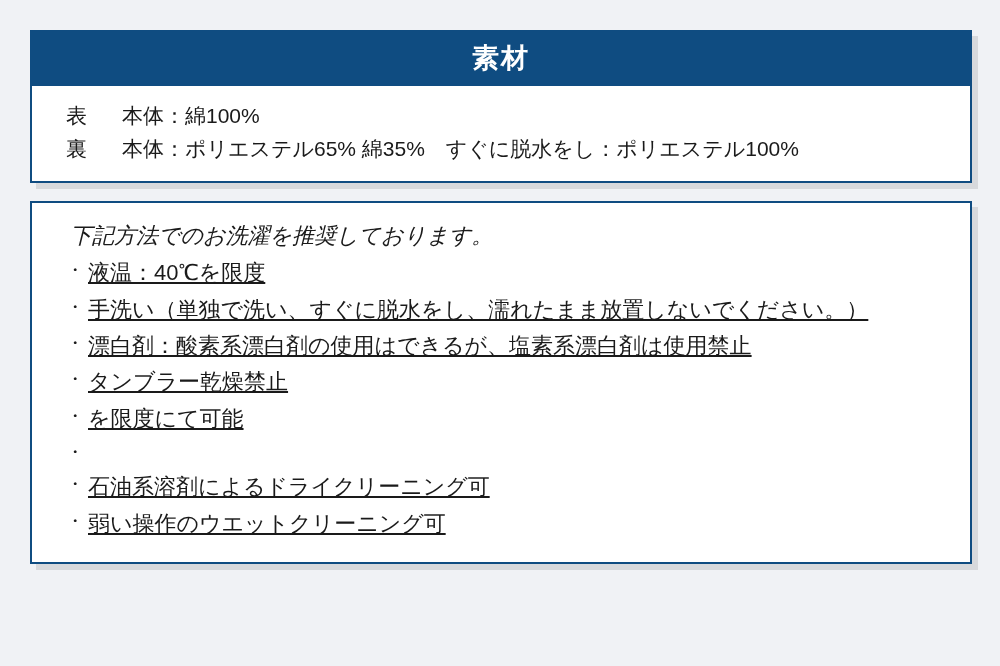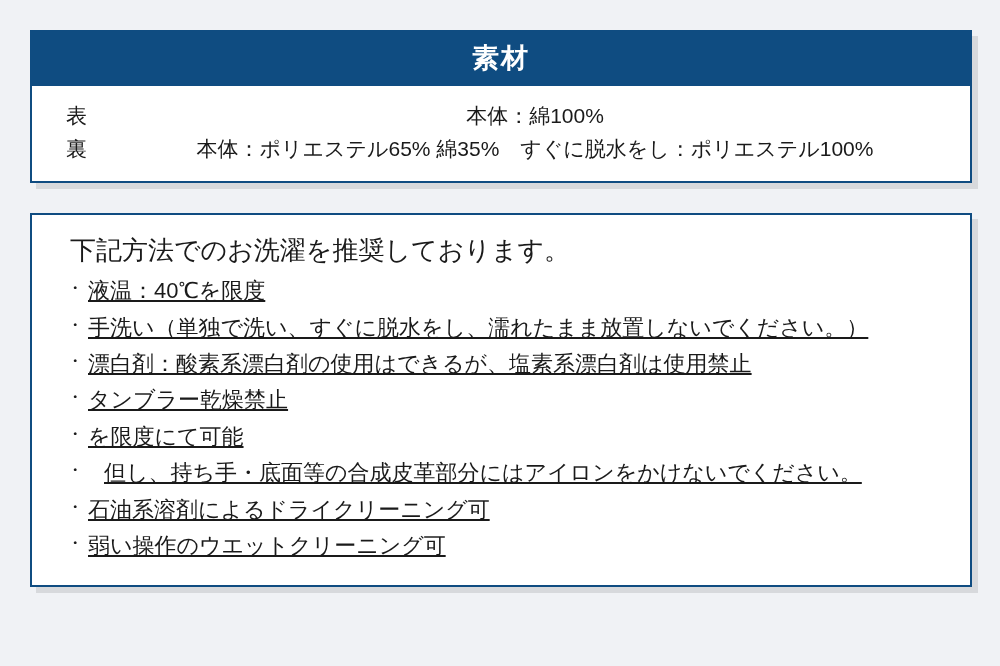--- a/index.html
+++ b/index.html
@@ -14,21 +14,21 @@
     color: #1a1a1a;
     overflow: hidden;
   }
   .page {
     width: 1000px;
     height: 666px;
     box-sizing: border-box;
     padding: 30px 28px 28px 30px;
     display: flex;
     flex-direction: column;
-    gap: 30px;
+    gap: 18px;
   }
   .panel {
     background: #ffffff;
     border: 2px solid #0f4c81;
     box-shadow: 6px 6px 0 rgba(0, 0, 0, 0.10);
     box-sizing: border-box;
   }
   .panel-header {
     background: #0f4c81;
     color: #ffffff;
@@ -50,30 +50,30 @@
     font-size: 21px;
     line-height: 1.55;
     white-space: nowrap;
   }
   .material-label {
     width: 56px;
     flex: none;
   }
   .material-value {
     flex: 1;
-    text-align: center;
   }
   
   .care-panel .panel-body {
     padding: 16px 20px 22px 34px;
   }
   .care-intro {
-    font-size: 26px;
+    font-size: 22px;
     line-height: 1.5;
     margin: 0 0 4px 4px;
+    font-style: italic;
   }
   .care-list {
     list-style: none;
     margin: 0;
     padding: 0;
   }
   .care-item {
     display: flex;
     align-items: flex-start;
     font-size: 22px;
@@ -135,21 +135,20 @@
           <span class="care-bullet">・</span>
           <span class="care-text">タンブラー乾燥禁止</span>
         </li>
         <li class="care-item">
           <span class="care-bullet">・</span>
           <span class="care-text">を限度にて可能</span>
         </li>
         <li class="care-item">
           <span class="care-bullet">・</span>
           <span class="care-text">
-            <span class="care-sub">但し、持ち手・底面等の合成皮革部分にはアイロンをかけないでください。</span>
           </span>
         </li>
         <li class="care-item">
           <span class="care-bullet">・</span>
           <span class="care-text">石油系溶剤によるドライクリーニング可</span>
         </li>
         <li class="care-item">
           <span class="care-bullet">・</span>
           <span class="care-text">弱い操作のウエットクリーニング可</span>
         </li>

